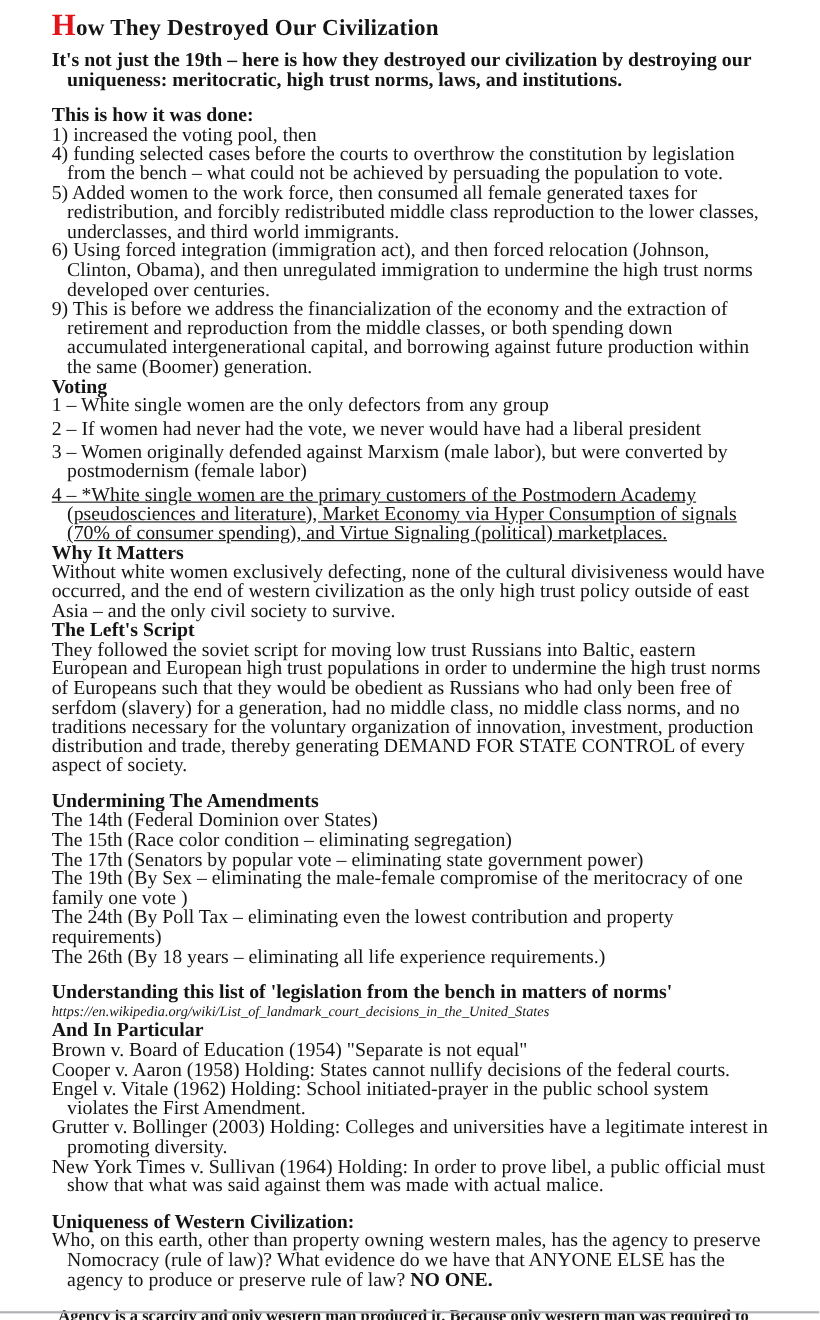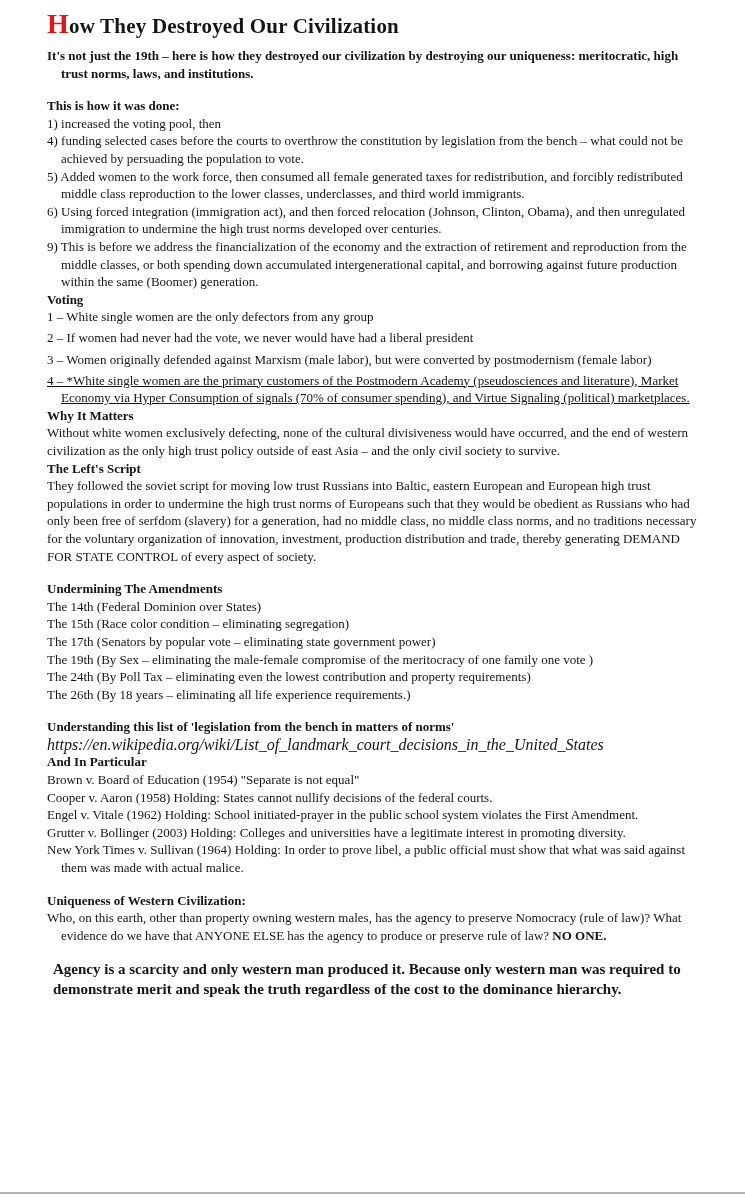--- a/index.html
+++ b/index.html
@@ -29,34 +29,34 @@
     line-height: 27px;
     letter-spacing: 0.2px;
   }
   .dropcap {
     color: #e2161a;
     font-size: 28px;
     font-weight: bold;
   }
   p, .line {
     margin: 0;
-    font-size: 13px;
+    font-size: 18px;
     line-height: 17.6px;
   }
   .bold { font-weight: bold; }
   .hang {
     padding-left: 14px;
     text-indent: -14px;
   }
   .gap-top    { margin-top: 15px; }
   .gap-top-sm { margin-top: 3px; text-decoration: underline; }
   .vote { margin-bottom: 3.5px; }
   .url {
     font-style: italic;
-    font-size: 16px;
+    font-size: 13px;
     line-height: 17.6px;
     color: #151515;
     text-decoration: none;
     display: block;
   }
   .closing {
     margin-top: 16px;
     font-weight: bold;
     font-size: 15px;
     line-height: 19.5px;

